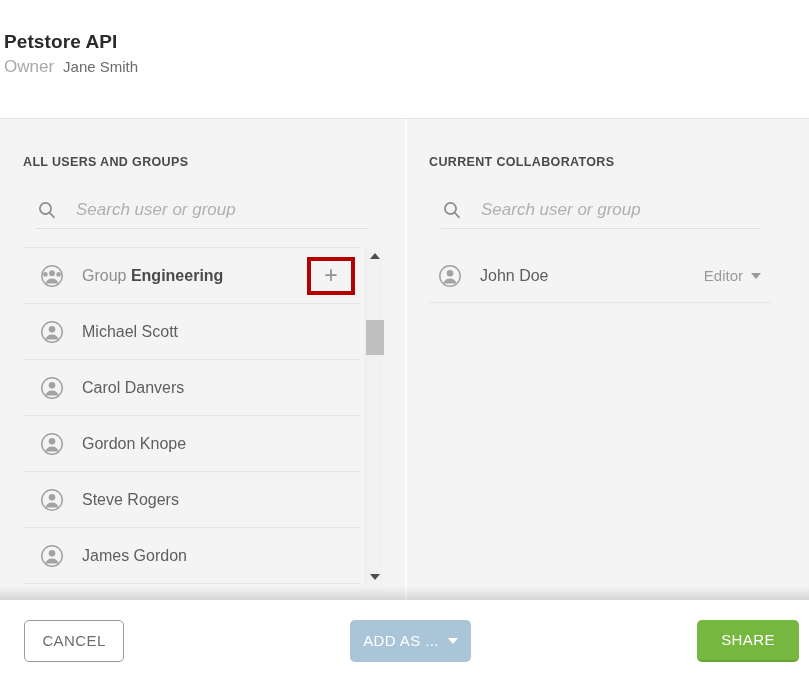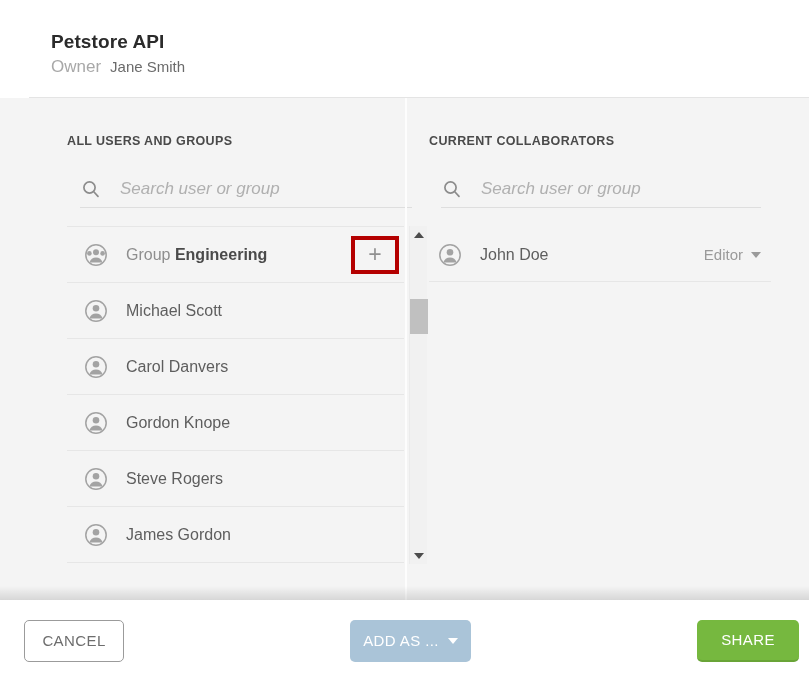--- a/index.html
+++ b/index.html
@@ -16,26 +16,25 @@
     position: relative;
     width: 809px;
     height: 681px;
     display: flex;
     flex-direction: column;
     background: #ffffff;
   }
 
   
   .header {
-    height: 98px;
+    height: 119px;
     background: #ffffff;
     border-bottom: 1px solid #e4e4e4;
-    padding: 30px 0 0 22px;
+    padding: 30px 0 0 4px;
     flex: 0 0 auto;
-    margin-left: 29px;
   }
   .header-title {
     font-size: 19px;
     font-weight: bold;
     color: #2b2b2b;
     letter-spacing: 0.1px;
     line-height: 24px;
   }
   .header-owner-row {
     margin-top: 3px;
@@ -58,21 +57,21 @@
     position: relative;
     background: #f4f4f4;
     display: flex;
     overflow: hidden;
   }
 
   .panel {
     position: relative;
     padding-top: 36px;
   }
-  .panel-left  { width: 405px; padding-left: 44px; }
+  .panel-left  { width: 405px; }
   .panel-right { width: 404px; border-left: 2px solid #fdfdfd; }
 
   .panel-heading {
     font-size: 12.5px;
     font-weight: bold;
     letter-spacing: 0.35px;
     color: #4a4a4a;
     margin-left: 23px;
   }
   .panel-right .panel-heading { margin-left: 22px; }

